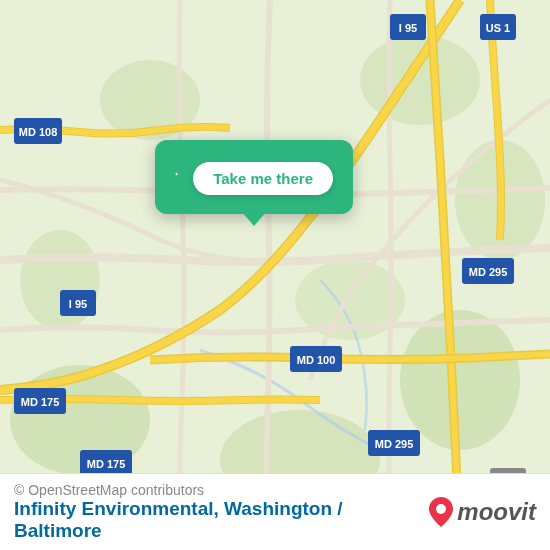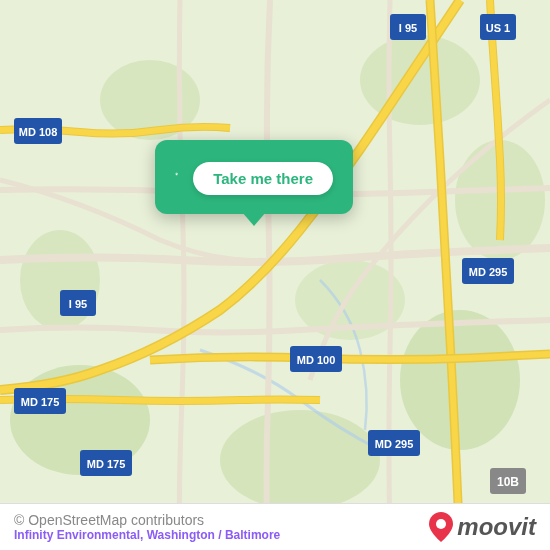--- a/index.html
+++ b/index.html
@@ -48,23 +48,23 @@
       font-size: 11px;
       color: #555;
     }
 
     #copyright {
       font-size: 14px;
       color: #888;
     }
 
     #location-name {
-      font-size: 12px;
+      font-size: 19px;
       font-weight: bold;
-      color: #8b5cf6;
+      color: #0369a1;
     }
 
     #moovit-logo {
       display: flex;
       align-items: center;
       gap: 4px;
     }
 
     .moovit-text {
       font-size: 24px;

